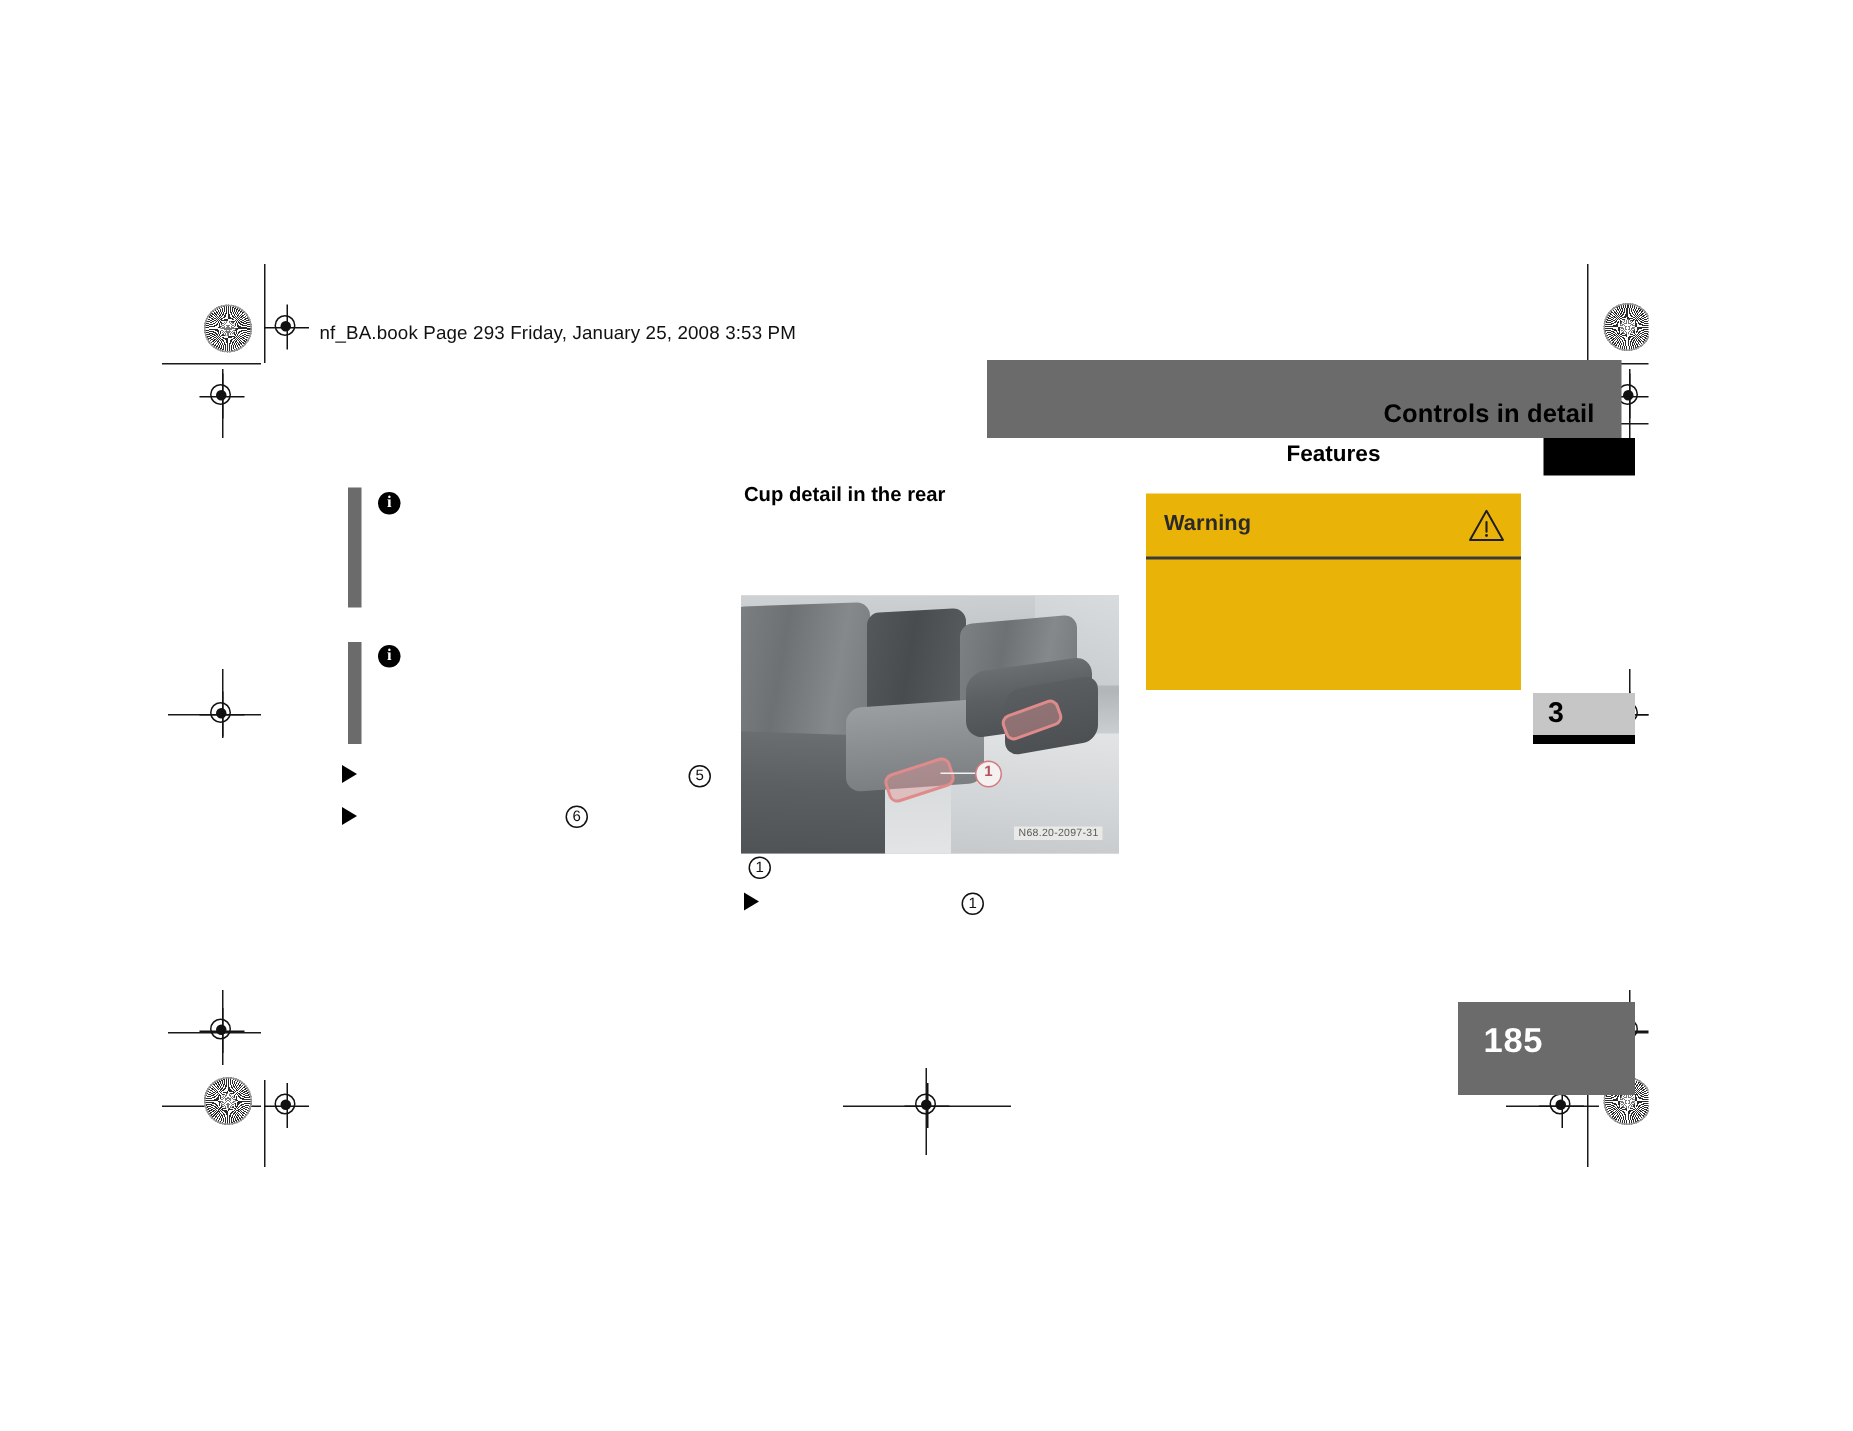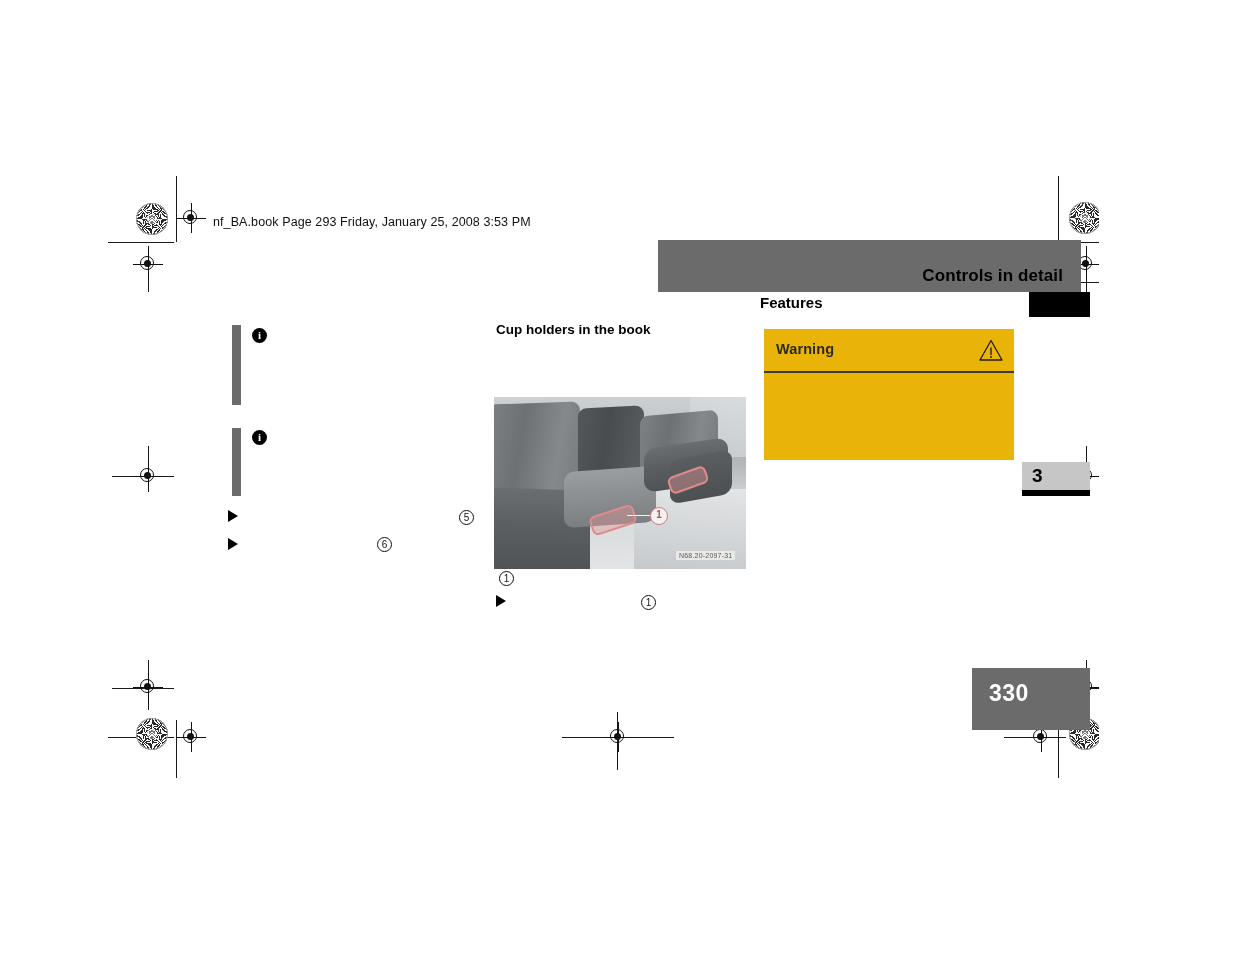--- a/index.html
+++ b/index.html
@@ -102,21 +102,21 @@
     font-size: 17px;
     font-weight: bold;
     letter-spacing: 0.1px;
     white-space: nowrap;
   }
   .subheader {
     position: absolute;
     color: #000000;
     font-size: 15px;
     font-weight: bold;
-    text-align: left;
+    text-align: center;
     white-space: nowrap;
   }
   .section-tab-black {
     position: absolute;
     background: #000000;
   }
 
   
   .note-bar {
     position: absolute;
@@ -397,21 +397,21 @@
 
   <div class="note-bar" style="left:232px; top:428px; height:68px;"></div>
   <div class="info-icon" style="left:252px; top:430px;">i</div>
 
   <div class="tri-bullet" style="left:228px; top:510px;"></div>
   <div class="tri-bullet" style="left:228px; top:538px;"></div>
 
   <div class="circ-num" style="left:459px; top:510px;">5</div>
   <div class="circ-num" style="left:377px; top:537px;">6</div>
 
-  <div class="col-heading" style="left:496px; top:322px;">Cup holders in the book</div>
+  <div class="col-heading" style="left:496px; top:322px;">Cup detail in the rear</div>
 
   <div class="figure" style="left:494px; top:397px; width:252px; height:172px;">
     <div class="fig-bg"></div>
 
     <div class="floor" style="left:140px; top:92px; width:112px; height:80px;"></div>
     <div class="floor" style="left:196px; top:0px; width:56px; height:60px; background:linear-gradient(200deg,#d9dcde,#c7cacc);"></div>
 
     <div class="seat seat-back" style="left:-6px; top:6px; width:92px; height:118px; transform:skewY(-2deg);"></div>
     <div class="seat seat-back dark" style="left:84px; top:10px; width:66px; height:104px; transform:skewY(-3deg);"></div>
     <div class="seat seat-back" style="left:146px; top:16px; width:78px; height:74px; transform:skewY(-5deg);"></div>
@@ -445,16 +445,16 @@
     </svg>
     <div style="position:absolute; left:12px; top:54px; right:12px; font-size:12.5px; color:#2a2a2a; line-height:1.45;"></div>
   </div>
 
   <div class="chapter-tab" style="left:1022px; top:462px; width:68px; height:28px;">
     <span>3</span>
   </div>
   <div class="chapter-tab-rule" style="left:1022px; top:490px; width:68px; height:6px;"></div>
 
   <div class="folio" style="left:972px; top:668px; width:118px; height:62px;">
-    <span>330</span>
+    <span>185</span>
   </div>
 
 </div>
 
 </body></html>

